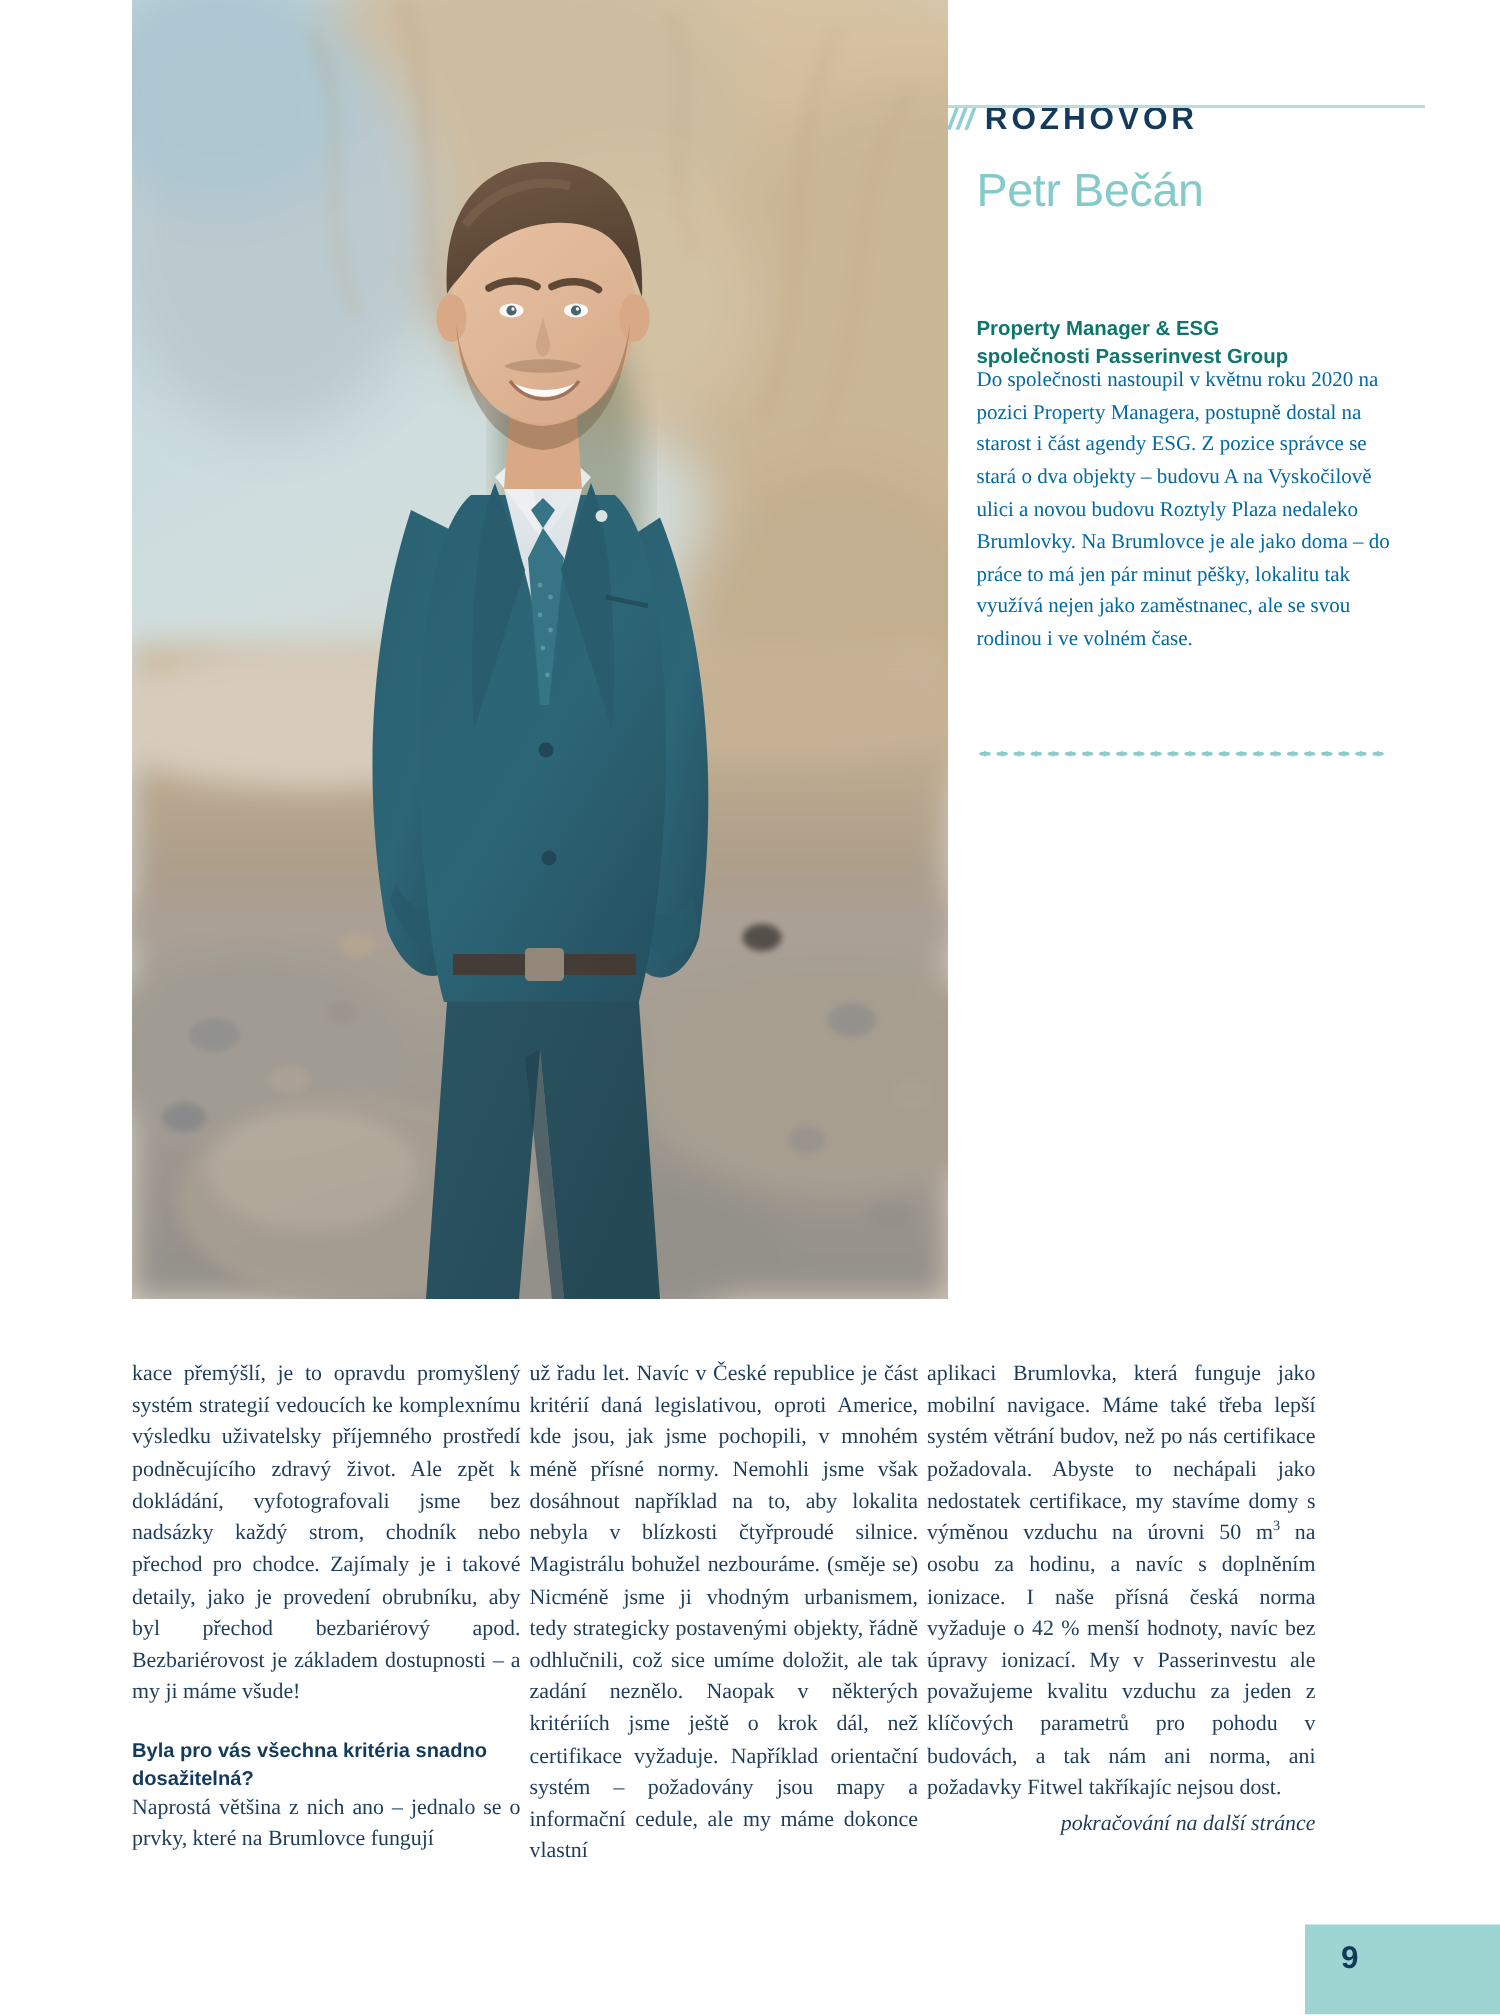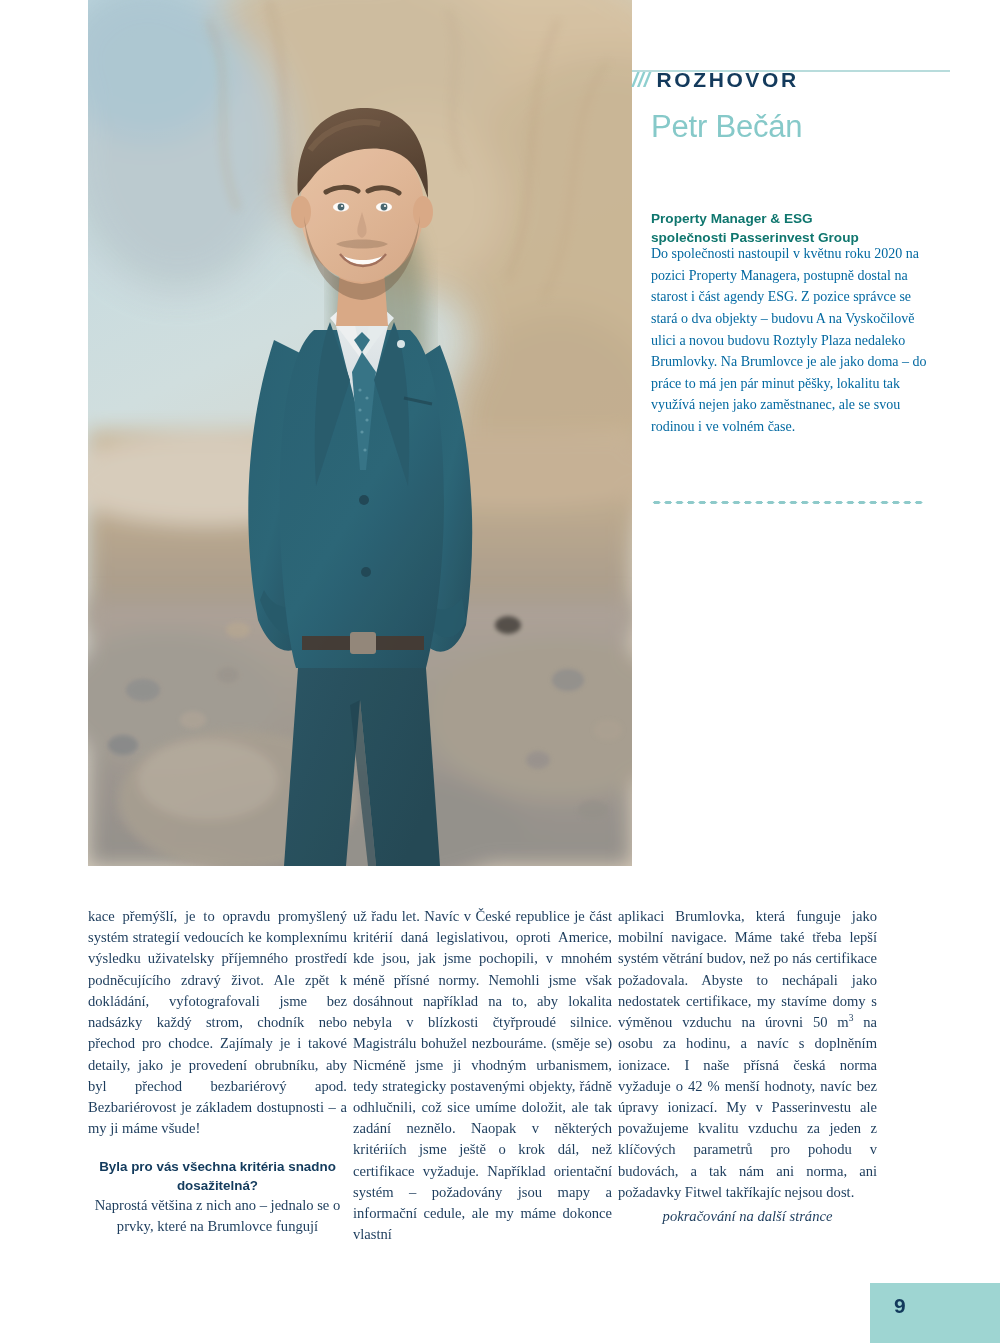--- a/index.html
+++ b/index.html
@@ -123,21 +123,21 @@
     gap: 6px;
   }
   .col {
     width: 259px;
     font-size: 14.6px;
     line-height: 1.455;
     text-align: justify;
     color: #1c3c5c;
   }
   .col p { margin: 0; }
-  .col p + p { margin-top: 0px; text-align: center; }
+  .col p + p { margin-top: 0px; }
   .q {
     font-family: "Liberation Sans", sans-serif;
     font-weight: bold;
     font-size: 13.4px;
     line-height: 1.37;
     text-align: left;
     margin-top: 19px !important;
     margin-bottom: 1px;
     color: #123a5c;
   }

